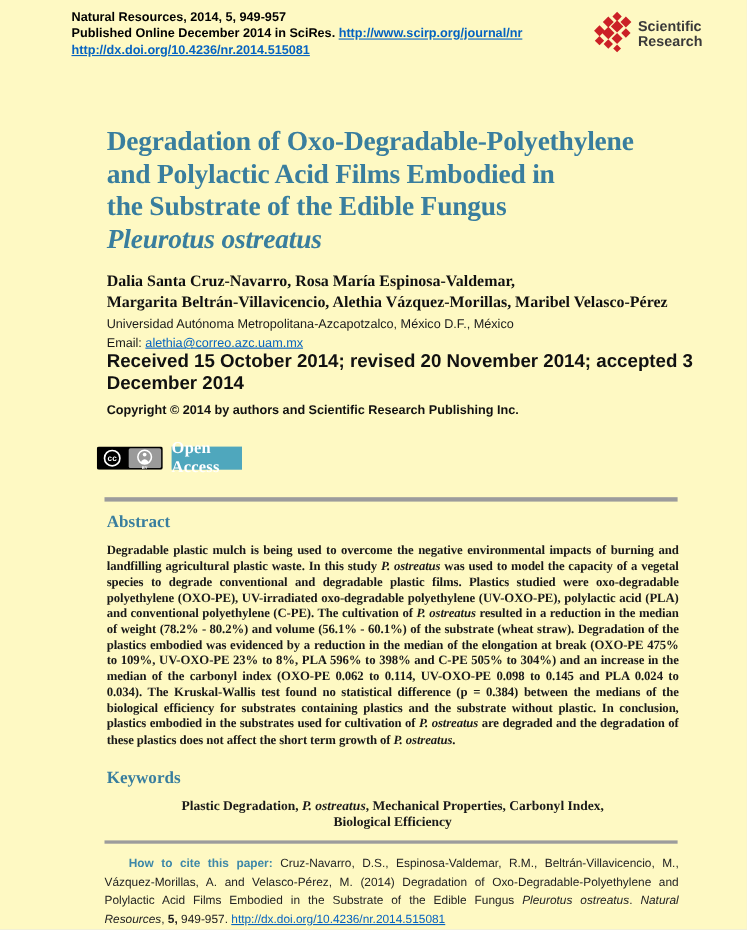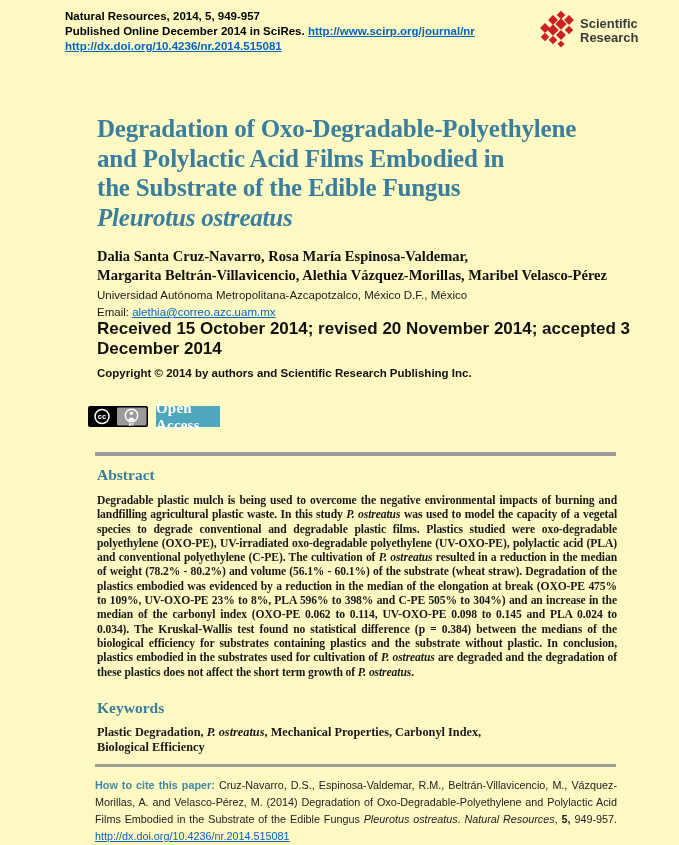--- a/index.html
+++ b/index.html
@@ -62,28 +62,28 @@
   .abstract-body{
     left:97px;top:494px;width:520px;
     font-family:Liberation Serif, serif;font-weight:bold;
     font-size:11.6px;line-height:14.3px;letter-spacing:-0.1px;
     text-align:justify;color:#191919;
   }
   .keywords-head{top:699px;}
   .keywords-body{
     left:97px;top:725px;width:520px;
     font-family:"Liberation Serif",serif;font-weight:bold;
-    font-size:12.3px;line-height:15px;color:#191919;
+    font-size:12.3px;line-height:15px;color:#191919;text-align:center;
   }
 
   .cite{
     left:95px;top:777px;width:522px;
     font-size:10.8px;line-height:17px;color:#222;text-align:justify;
   }
-  .cite-label{color:#3e88a8;font-weight:bold;}
+  .cite-label{color:#3e88a8;font-weight:bold;margin-left:22px;}
 </style>
 </head>
 <body>
 
 <div class="page">
 
   <div class="abs hdr">
     <div>Natural Resources, 2014, 5, 949-957</div>
     <div><span>Published Online December 2014 in SciRes. </span><a>http://www.scirp.org/journal/nr</a></div>
     <div><a>http://dx.doi.org/10.4236/nr.2014.515081</a></div>

